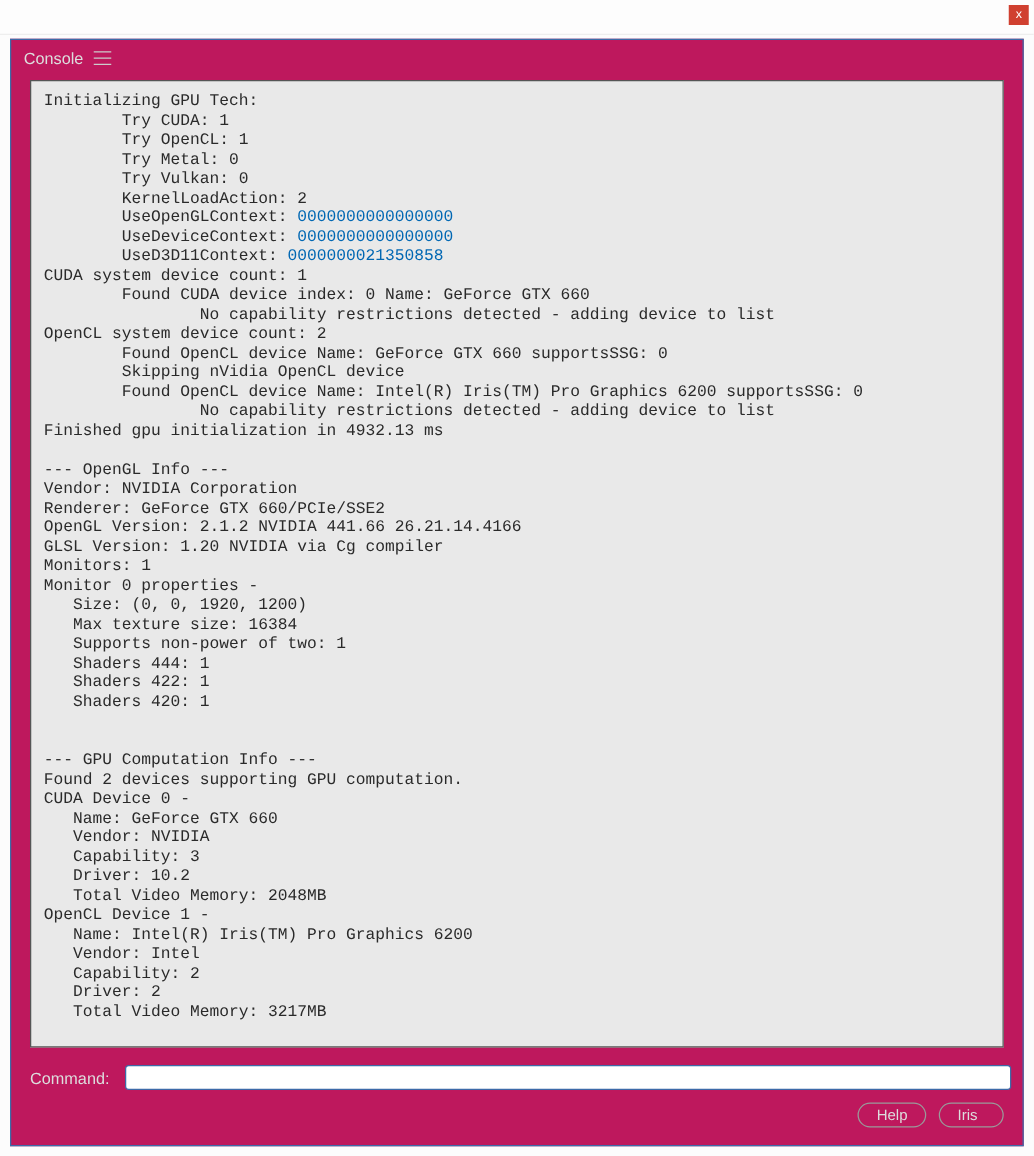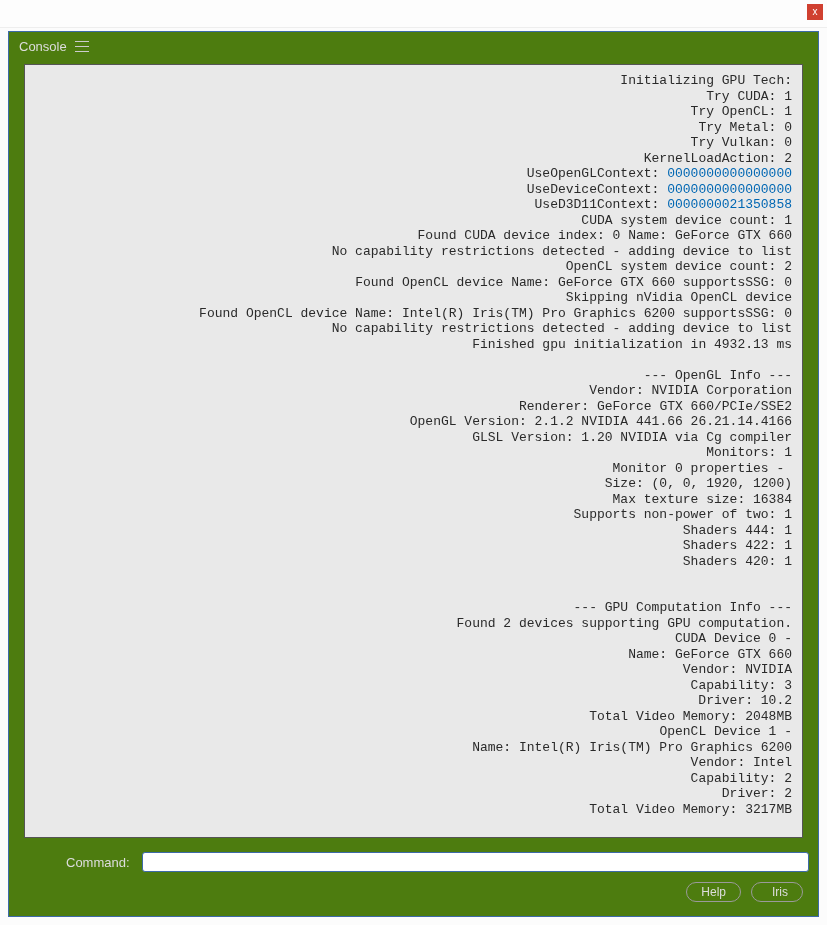--- a/index.html
+++ b/index.html
@@ -38,21 +38,21 @@
       line-height: 16px;
       text-align: center;
       cursor: pointer;
     }
     .console-panel {
       position: absolute;
       top: 31px;
       left: 8px;
       right: 8px;
       bottom: 8px;
-      background: #4d7c0f;
+      background: #be185d;
       border: 1px solid #3d6aa8;
       display: flex;
       flex-direction: column;
     }
     .panel-header {
       height: 28px;
       padding: 0 10px;
       display: flex;
       align-items: center;
       color: #ddd;
@@ -79,21 +79,20 @@
       border: 1px solid #555;
       position: relative;
       overflow-y: scroll;
       overflow-x: scroll;
       padding: 8px 10px;
       font-family: "Consolas", "Courier New", monospace;
       font-size: 13px;
       line-height: 15.5px;
       color: #2a2a2a;
       white-space: pre;
-      text-align: right;
     }
     .output-area::-webkit-scrollbar {
       width: 14px;
       height: 14px;
     }
     .output-area::-webkit-scrollbar-track {
       background: #e6e6e6;
     }
     .output-area::-webkit-scrollbar-thumb {
       background: #c0c0c0;
@@ -104,21 +103,20 @@
       width: 14px;
     }
     .hex {
       color: #0067b3;
     }
     .command-row {
       display: flex;
       align-items: center;
       padding: 6px 9px 10px 15px;
       gap: 12px;
-      margin-left: 42px;
     }
     .command-label {
       color: #ddd;
       font-size: 13px;
     }
     .command-input {
       flex: 1;
       height: 20px;
       background: #fff;
       border: 1px solid #3d6aa8;
@@ -138,21 +136,21 @@
       height: 20px;
       padding: 0 14px;
       background: transparent;
       border: 1px solid #9a9a9a;
       border-radius: 10px;
       color: #ddd;
       font-size: 12px;
       cursor: pointer;
       display: flex;
       align-items: center;
-      justify-content: flex-end;
+      justify-content: flex-start;
     }
   </style>
 </head>
 <body>
 
 <div class="window">
   <div class="titlebar">
     <div class="close-btn">
       <span>x</span>
     </div>

